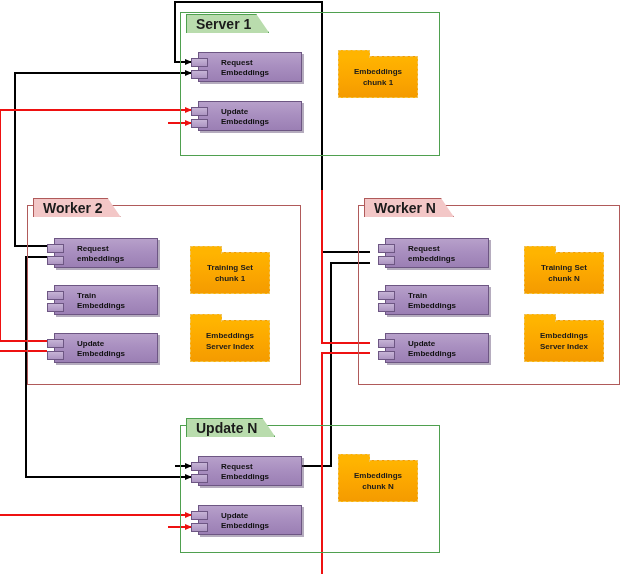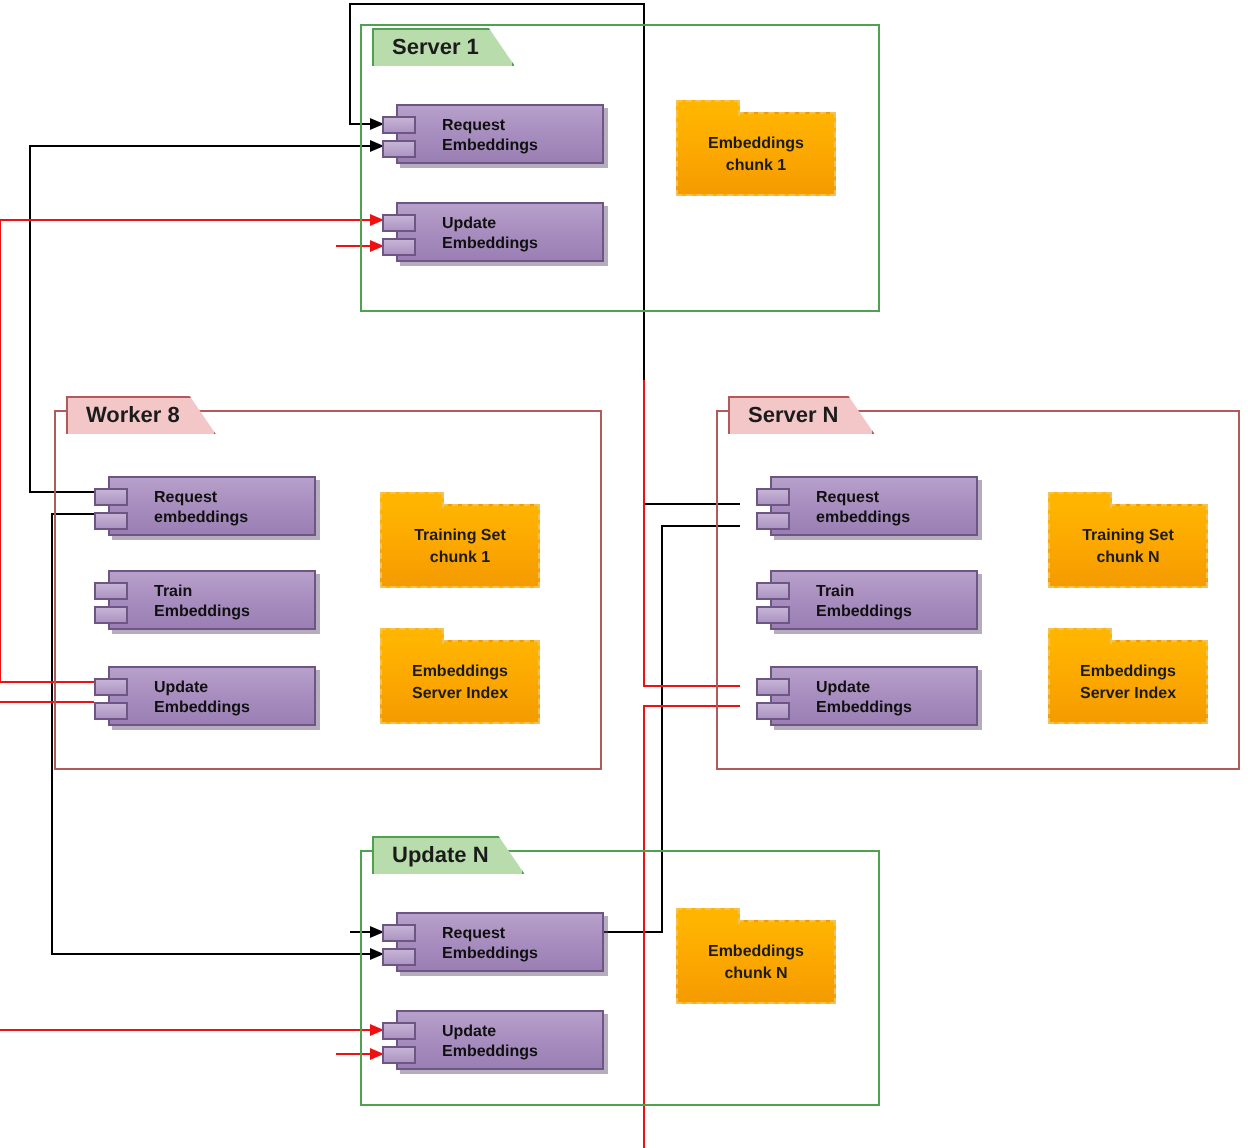--- a/index.html
+++ b/index.html
@@ -6,21 +6,21 @@
   body{font-family:"Liberation Sans",sans-serif;}
   #canvas{position:relative;width:624px;height:574px;overflow:hidden;background:#fff;}
   #wires{position:absolute;left:0;top:0;width:624px;height:574px;pointer-events:none;}
 
   
   .frame{position:absolute;box-sizing:border-box;background:transparent;}
   .frame.server{border:1px solid #4fa04f;}
   .frame.worker{border:1px solid #b05a5a;}
 
   
-  .tab{position:absolute;height:19px;box-sizing:border-box;font-size:11px;font-weight:bold;
+  .tab{position:absolute;height:19px;box-sizing:border-box;font-size:14px;font-weight:bold;
        color:#1b1b1b;line-height:19px;padding-left:9px;padding-right:17px;white-space:nowrap;}
   .tab.server{background:#b9dcad;border:1px solid #4fa04f;border-bottom:none;
        -webkit-clip-path:polygon(0 0,calc(100% - 13px) 0,100% 100%,0 100%);
        clip-path:polygon(0 0,calc(100% - 13px) 0,100% 100%,0 100%);}
   .tab.worker{background:#f3c7c7;border:1px solid #b05a5a;border-bottom:none;
        -webkit-clip-path:polygon(0 0,calc(100% - 13px) 0,100% 100%,0 100%);
        clip-path:polygon(0 0,calc(100% - 13px) 0,100% 100%,0 100%);}
 
   
   .comp{position:absolute;width:104px;height:30px;box-sizing:border-box;
@@ -101,21 +101,21 @@
     <span class="l2">Embeddings</span>
   </div>
 
   <div class="note" style="left:338px;top:56px;">
     <span class="tabtop"></span>
     <span class="nl">Embeddings</span>
     <span class="nl">chunk 1</span>
   </div>
 
   <div class="frame worker" style="left:27px;top:205px;width:274px;height:180px;"></div>
-  <div class="tab worker" style="left:33px;top:198px;">Worker 8</div>
+  <div class="tab worker" style="left:33px;top:198px;">Worker 2</div>
 
   <div class="comp" style="left:54px;top:238px;">
     <span class="port p1"></span>
     <span class="port p2"></span>
     <span>Request</span>
     <span class="l2">embeddings</span>
   </div>
   <div class="comp" style="left:54px;top:285px;">
     <span class="port p1"></span>
     <span class="port p2"></span>
@@ -134,21 +134,21 @@
     <span class="nl">Training Set</span>
     <span class="nl">chunk 1</span>
   </div>
   <div class="note" style="left:190px;top:320px;">
     <span class="tabtop"></span>
     <span class="nl">Embeddings</span>
     <span class="nl">Server Index</span>
   </div>
 
   <div class="frame worker" style="left:358px;top:205px;width:262px;height:180px;"></div>
-  <div class="tab worker" style="left:364px;top:198px;">Server N</div>
+  <div class="tab worker" style="left:364px;top:198px;">Worker N</div>
 
   <div class="comp" style="left:385px;top:238px;">
     <span class="port p1"></span>
     <span class="port p2"></span>
     <span>Request</span>
     <span class="l2">embeddings</span>
   </div>
   <div class="comp" style="left:385px;top:285px;">
     <span class="port p1"></span>
     <span class="port p2"></span>

